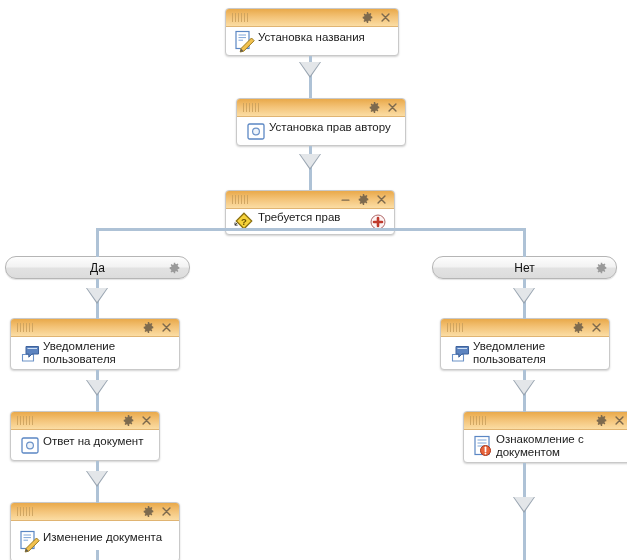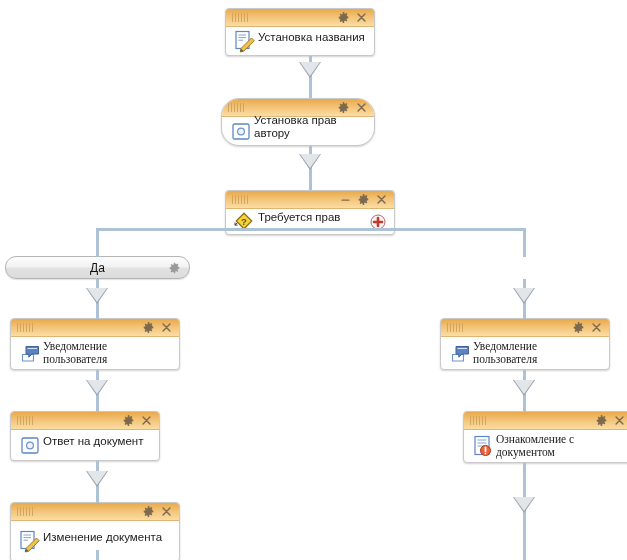--- a/index.html
+++ b/index.html
@@ -65,42 +65,42 @@
     margin-right:3px;
   }
   .node-label{
     font-size:11.5px;color:#1a1a1a;
     line-height:13px;
     position:relative;
     top:-4px;
     white-space:pre-line;
     margin-left:-2px;
   }
-  .node-label.two{top:0;font-family:Liberation Serif, serif;}
+  .node-label.two{top:0;}
   .plus-btn{position:absolute;right:8px;top:50%;transform:translateY(-50%);}
 
   
   .branch{
     position:absolute;
     height:23px;
     border:1px solid #b5b5b5;
     border-radius:11px;
     background:linear-gradient(to bottom,#fdfdfd 0%,#f2f2f2 48%,#e2e2e2 52%,#dcdcdc 100%);
     box-shadow:0 1px 1px rgba(0,0,0,.12);
     box-sizing:border-box;
     display:flex;align-items:center;justify-content:center;
   }
   .branch-label{font-size:12px;color:#111;}
   .branch-gear{position:absolute;right:9px;top:50%;transform:translateY(-50%);line-height:0;}
 </style>
 </head>
 <body>
 
 <div id="canvas">
-    <div class="node" style="left: 225px; top: 8px; width: 150px; height: 48px;">
+    <div class="node" style="left: 225px; top: 8px; width: 174px; height: 48px;">
       <div class="node-header">
         <div class="grip"></div>
         <div class="hdr-btns">
           <span class="ic">
             <svg width="11" height="11" viewBox="0 0 16 16">
               <path fill="#7d6a4e" d="M8 5.2A2.8 2.8 0 1 0 8 10.8 2.8 2.8 0 0 0 8 5.2zm0 1.5a1.3 1.3 0 1 1 0 2.6 1.3 1.3 0 0 1 0-2.6z"></path>
               <path fill="#7d6a4e" d="M7 0h2l.3 2.1 1.4.6 1.7-1.3 1.4 1.4-1.3 1.7.6 1.4L15 7v2l-2.1.3-.6 1.4 1.3 1.7-1.4 1.4-1.7-1.3-1.4.6L9 16H7l-.3-2.1-1.4-.6-1.7 1.3-1.4-1.4 1.3-1.7-.6-1.4L1 9V7l2.1-.3.6-1.4L2.4 3.6l1.4-1.4 1.7 1.3 1.4-.6z"></path>
             </svg>
           </span>
           <span class="ic">
@@ -113,21 +113,21 @@
       <div class="node-body">
         <div class="node-icon"><svg width="24" height="24" viewBox="0 0 24 24">
             <rect x="3" y="2.5" width="13" height="17" fill="#ffffff" stroke="#5b87c4" stroke-width="1.2"></rect>
             <path stroke="#7fa5d8" stroke-width="1" d="M5.5 6H13 M5.5 8.6H13 M5.5 11.2H10"></path>
             <path d="M8 19.5 L18.5 9 L21.2 11.7 L10.7 22.2 L7.2 23z" fill="#f2c14e" stroke="#9a7a20" stroke-width="1"></path>
             <path d="M7.2 23 L8.1 19.8 L10.5 22.1z" fill="#5c5c5c"></path>
           </svg></div>
         <div class="node-label">Установка названия</div>
       </div>
     </div>
-    <div class="node" style="left: 221px; top: 98px; width: 154px; height: 48px; border-radius: 18px;">
+    <div class="node" style="left: 236px; top: 98px; width: 170px; height: 48px;">
       <div class="node-header">
         <div class="grip"></div>
         <div class="hdr-btns">
           <span class="ic">
             <svg width="11" height="11" viewBox="0 0 16 16">
               <path fill="#7d6a4e" d="M8 5.2A2.8 2.8 0 1 0 8 10.8 2.8 2.8 0 0 0 8 5.2zm0 1.5a1.3 1.3 0 1 1 0 2.6 1.3 1.3 0 0 1 0-2.6z"></path>
               <path fill="#7d6a4e" d="M7 0h2l.3 2.1 1.4.6 1.7-1.3 1.4 1.4-1.3 1.7.6 1.4L15 7v2l-2.1.3-.6 1.4 1.3 1.7-1.4 1.4-1.7-1.3-1.4.6L9 16H7l-.3-2.1-1.4-.6-1.7 1.3-1.4-1.4 1.3-1.7-.6-1.4L1 9V7l2.1-.3.6-1.4L2.4 3.6l1.4-1.4 1.7 1.3 1.4-.6z"></path>
             </svg>
           </span>
           <span class="ic">
@@ -317,20 +317,27 @@
 документом</div>
       </div>
     </div>
     <div class="branch" style="left: 5px; top: 256px; width: 185px;">
       <span class="branch-label">Да</span>
       <span class="branch-gear"><svg width="11" height="11" viewBox="0 0 16 16">
           <path fill="#9a9a9a" d="M8 5.2A2.8 2.8 0 1 0 8 10.8 2.8 2.8 0 0 0 8 5.2zm0 1.5a1.3 1.3 0 1 1 0 2.6 1.3 1.3 0 0 1 0-2.6z"></path>
           <path fill="#9a9a9a" d="M7 0h2l.3 2.1 1.4.6 1.7-1.3 1.4 1.4-1.3 1.7.6 1.4L15 7v2l-2.1.3-.6 1.4 1.3 1.7-1.4 1.4-1.7-1.3-1.4.6L9 16H7l-.3-2.1-1.4-.6-1.7 1.3-1.4-1.4 1.3-1.7-.6-1.4L1 9V7l2.1-.3.6-1.4L2.4 3.6l1.4-1.4 1.7 1.3 1.4-.6z"></path>
         </svg></span>
     </div>
+    <div class="branch" style="left: 432px; top: 256px; width: 185px;">
+      <span class="branch-label">Нет</span>
+      <span class="branch-gear"><svg width="11" height="11" viewBox="0 0 16 16">
+          <path fill="#9a9a9a" d="M8 5.2A2.8 2.8 0 1 0 8 10.8 2.8 2.8 0 0 0 8 5.2zm0 1.5a1.3 1.3 0 1 1 0 2.6 1.3 1.3 0 0 1 0-2.6z"></path>
+          <path fill="#9a9a9a" d="M7 0h2l.3 2.1 1.4.6 1.7-1.3 1.4 1.4-1.3 1.7.6 1.4L15 7v2l-2.1.3-.6 1.4 1.3 1.7-1.4 1.4-1.7-1.3-1.4.6L9 16H7l-.3-2.1-1.4-.6-1.7 1.3-1.4-1.4 1.3-1.7-.6-1.4L1 9V7l2.1-.3.6-1.4L2.4 3.6l1.4-1.4 1.7 1.3 1.4-.6z"></path>
+        </svg></span>
+    </div>
     <div class="vline" style="left: 308.5px; top: 56px; height: 42px;"></div>
     <div class="arrow-wrap" style="left: 299px; top: 62px; width: 22px; height: 16px;">
       <span class="arrow-outer"></span>
       <span class="arrow-inner"></span>
     </div>
     <div class="vline" style="left: 308.5px; top: 146px; height: 44px;"></div>
     <div class="arrow-wrap" style="left: 299px; top: 154px; width: 22px; height: 16px;">
       <span class="arrow-outer"></span>
       <span class="arrow-inner"></span>
     </div>

